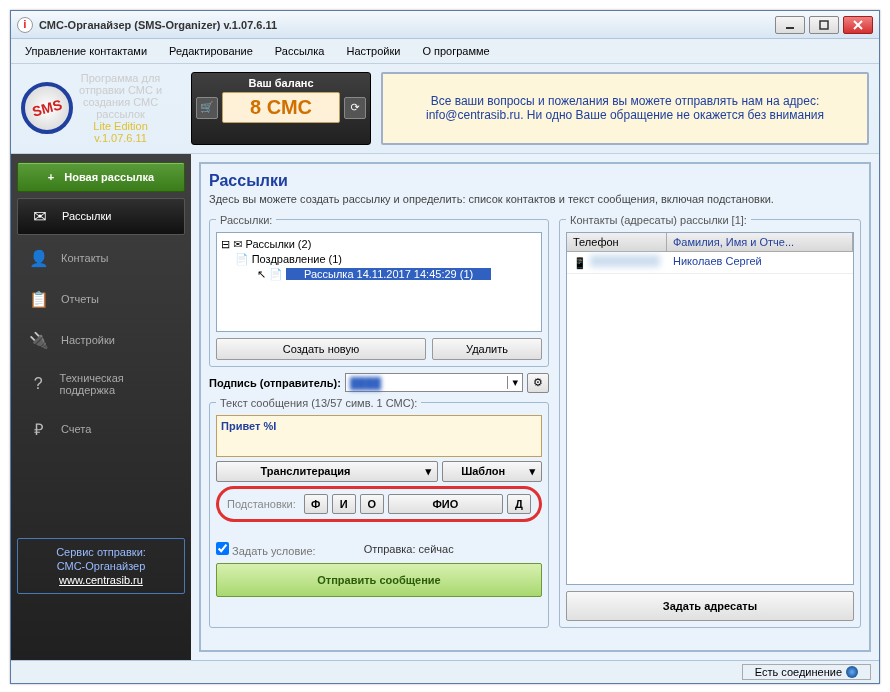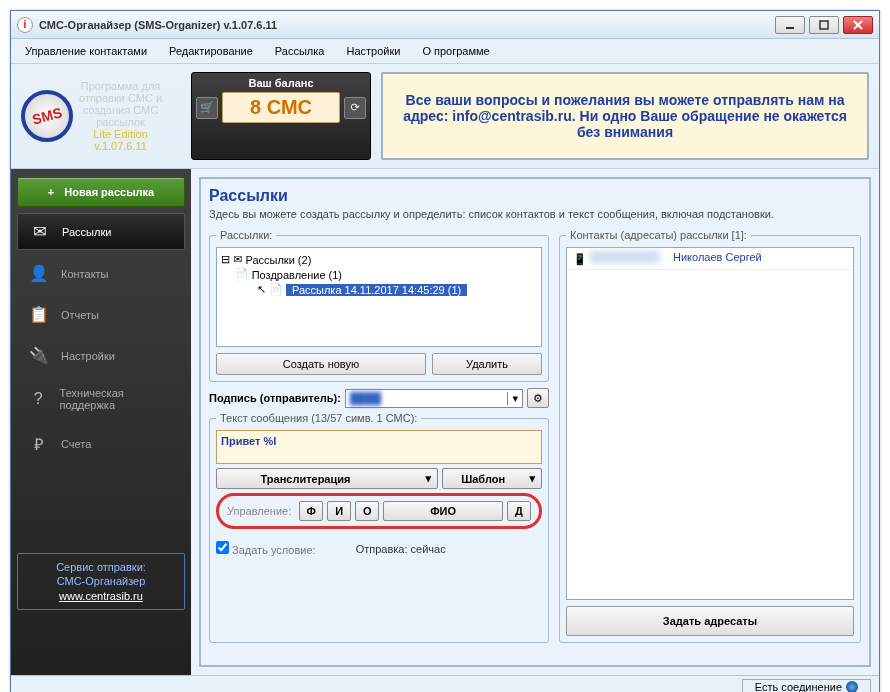--- a/index.html
+++ b/index.html
@@ -17,21 +17,21 @@
 .logo-block { display:flex; gap:6px; width:160px; align-items:center; }
 .logo-circle { width:52px; height:52px; border-radius:50%; background:radial-gradient(#fff,#d0d0d0); border:4px solid #2040a0; display:flex; align-items:center; justify-content:center; }
 .logo-circle span { color:#d02020; font-weight:bold; font-size:14px; transform:rotate(-15deg); }
 .logo-text { font-size:10px; color:#ccc; text-align:center; line-height:1.1; }
 .logo-text .lite { color:#e0c030; }
 .balance-box { width:180px; background:linear-gradient(#404040,#202020); border:1px solid #000; border-radius:3px; padding:4px; text-align:center; }
 .balance-box .bal-title { color:#fff; font-weight:bold; margin-bottom:3px; }
 .balance-row { display:flex; align-items:center; gap:4px; }
 .bal-icon { width:22px; height:22px; background:#555; border:1px solid #888; display:flex; align-items:center; justify-content:center; color:#fff; border-radius:2px; }
 .bal-value { flex:1; background:#fff0d8; border:1px solid #c0a060; color:#d07000; font-weight:bold; font-size:20px; padding:3px; border-radius:2px; }
-.banner { flex:1; background:#fdf6da; border:2px solid #a0b0c8; display:flex; align-items:center; justify-content:center; padding:18px; text-align:center; color:#2040a0; font-weight:bold; font-size:14px; border-radius:2px; }
+.banner { flex:1; background:#fdf6da; border:2px solid #a0b0c8; display:flex; align-items:center; justify-content:center; padding:18px; text-align:center; color:#2040a0; font-weight:normal; font-size:12px; border-radius:2px; }
 .body-grid { display:flex; }
 .sidebar { width:180px; background:linear-gradient(#404040,#202020); padding:8px 6px; }
 .side-btn { display:flex; align-items:center; gap:10px; padding:8px 10px; color:#fff; cursor:pointer; margin-bottom:6px; border-radius:2px; }
 .side-btn.new { background:linear-gradient(#5a9c3a,#3a7c1a); font-weight:bold; justify-content:center; border:1px solid #2a5c0a; box-shadow:inset 0 1px 0 rgba(255,255,255,0.3); }
 .side-btn.active { background:linear-gradient(#303030,#101010); border:1px solid #555; }
 .side-btn .s-icon { width:24px; text-align:center; font-size:16px; color:#bbb; }
 .side-btn.active .s-icon { color:#fff; }
 .side-btn:not(.new):not(.active) .s-label { color:#aaa; }
 .side-footer { margin-top:90px; border:1px solid #4878b8; border-radius:2px; padding:6px; text-align:center; color:#9bf; font-size:10px; line-height:1.3; }
 .side-footer a { color:#fff; text-decoration:underline;margin-top:25px; }
@@ -41,38 +41,38 @@
 .page-sub { color:#444; margin-bottom:8px; line-height:1.3; }
 .cols { display:flex; gap:10px; height:420px; }
 .col-left { width:340px; display:flex; flex-direction:column; }
 .col-right { flex:1; display:flex; flex-direction:column; }
 .fieldset { border:1px solid #a0b8d0; border-radius:3px; padding:6px; margin-bottom:6px; }
 .fieldset legend, .fs-title { color:#555; font-weight:normal; padding:0 4px; }
 .tree { background:#fff; border:1px solid #90a8c0; height:100px; padding:4px; overflow:auto; }
 .tree-row { display:flex; align-items:center; gap:3px; padding:1px 0; }
 .tree-row.l1 { padding-left:14px; }
 .tree-row.l2 { padding-left:36px; }
-.tree-sel { background:#3060c0; color:#fff; padding:0 6px; }
+.tree-sel { background:#3060c0; color:#fff; padding:0 18px; }
 .btnrow { display:flex; gap:6px; margin-top:6px; }
 .btn { flex:1; padding:4px; background:linear-gradient(#f8f8f8,#e0e0e0); border:1px solid #999; border-radius:2px; cursor:pointer; text-align:center; }
 .sig-row { display:flex; align-items:center; gap:4px; margin-bottom:4px; }
 .sig-row label { font-weight:bold; }
 .combo { flex:1; background:#fff; border:1px solid #888; padding:2px 4px; display:flex; align-items:center; }
 .combo .cv { flex:1; filter:blur(2px); color:#3060c0; }
 .combo .arr { border-left:1px solid #888; padding-left:4px; }
 .icon-btn { width:22px; height:20px; border:1px solid #888; background:linear-gradient(#f8f8f8,#e0e0e0); display:flex; align-items:center; justify-content:center; cursor:pointer; border-radius:2px; }
-.msg-area { background:#fff8e0; border:1px solid #c0a060; height:34px; padding:4px; color:#2040a0; font-weight:bold; }
+.msg-area { background:#fff8e0; border:1px solid #c0a060; height:42px; padding:4px; color:#2040a0; font-weight:bold; }
 .dd-row { display:flex; gap:4px; }
 .dd { flex:1; border:1px solid #888; background:linear-gradient(#f8f8f8,#e0e0e0); padding:3px 6px; display:flex; align-items:center; font-weight:bold; border-radius:2px; cursor:pointer; }
 .dd .arr { margin-left:auto; }
 .subst-box { border:3px solid #e03030; border-radius:18px; padding:5px 8px; display:flex; align-items:center; gap:4px; margin-top:4px; }
 .subst-box .lbl { color:#888; margin-right:4px; }
 .small-btn { min-width:24px; padding:3px 6px; border:1px solid #888; background:linear-gradient(#f8f8f8,#e0e0e0); font-weight:bold; border-radius:2px; cursor:pointer; text-align:center; }
 .small-btn.wide { flex:1; }
-.cond-row { display:flex; align-items:center; margin-top:12px; font-size:10px; color:#777; }
+.cond-row { display:flex; align-items:center; gap:8px; margin-top:20px; font-size:10px; color:#777; }
 .cond-row .schedule { color:#333;padding-left:40px; }
 .send-btn { margin-top:6px; padding:10px; background:linear-gradient(#d8f0b0,#a8d870); border:1px solid #6a9a3a; font-weight:bold; color:#2a5c0a; text-align:center; border-radius:2px; cursor:pointer; }
 .contacts-grid { flex:1; background:#fff; border:1px solid #90a8c0; display:flex; flex-direction:column; }
 .cg-header { display:flex; background:linear-gradient(#f0f0f0,#d8d8d8); border-bottom:1px solid #aaa; }
 .cg-header div { padding:3px 6px; border-right:1px solid #aaa; }
 .cg-row { display:flex; border-bottom:1px solid #eee; }
 .cg-row div { padding:3px 6px; }
 .cg-phone { width:100px; }
 .cg-phone .blur { filter:blur(3px); background:#cde; display:inline-block; width:70px; height:12px; }
 .cg-name { flex:1; color:#2040a0; }
@@ -229,38 +229,43 @@
                 <div class="dd">
                   <span style="margin:0 auto">Транслитерация</span>
                   <span class="arr">▾</span>
                 </div>
                 <div class="dd" style="flex:0 0 100px">
                   <span style="margin:0 auto">Шаблон</span>
                   <span class="arr">▾</span>
                 </div>
               </div>
               <div class="subst-box">
-                <span class="lbl">Управление:</span>
+                <span class="lbl">Подстановки:</span>
                 <div class="small-btn">Ф</div>
                 <div class="small-btn">И</div>
                 <div class="small-btn">О</div>
                 <div class="small-btn wide">ФИО</div>
                 <div class="small-btn">Д</div>
               </div>
               <div class="cond-row">
                 <label><input type="checkbox" checked="" style=""> <span>Задать условие:</span></label>
                 <span class="schedule">Отправка: сейчас</span>
               </div>
+              <div class="send-btn">Отправить сообщение</div>
             </fieldset>
           </div>
 
           <div class="col-right">
             <fieldset class="fieldset" style="flex:1;display:flex;flex-direction:column">
               <legend>Контакты (адресаты) рассылки [1]:</legend>
               <div class="contacts-grid">
+                <div class="cg-header">
+                  <div class="cg-phone">Телефон</div>
+                  <div class="cg-name">Фамилия, Имя и Отче...</div>
+                </div>
                 <div class="cg-row">
                   <div class="cg-phone"><span>📱</span> <span class="blur"></span></div>
                   <div class="cg-name">Николаев Сергей</div>
                 </div>
               </div>
               <div class="addr-btn">Задать адресаты</div>
             </fieldset>
           </div>
         </div>
       </div>

